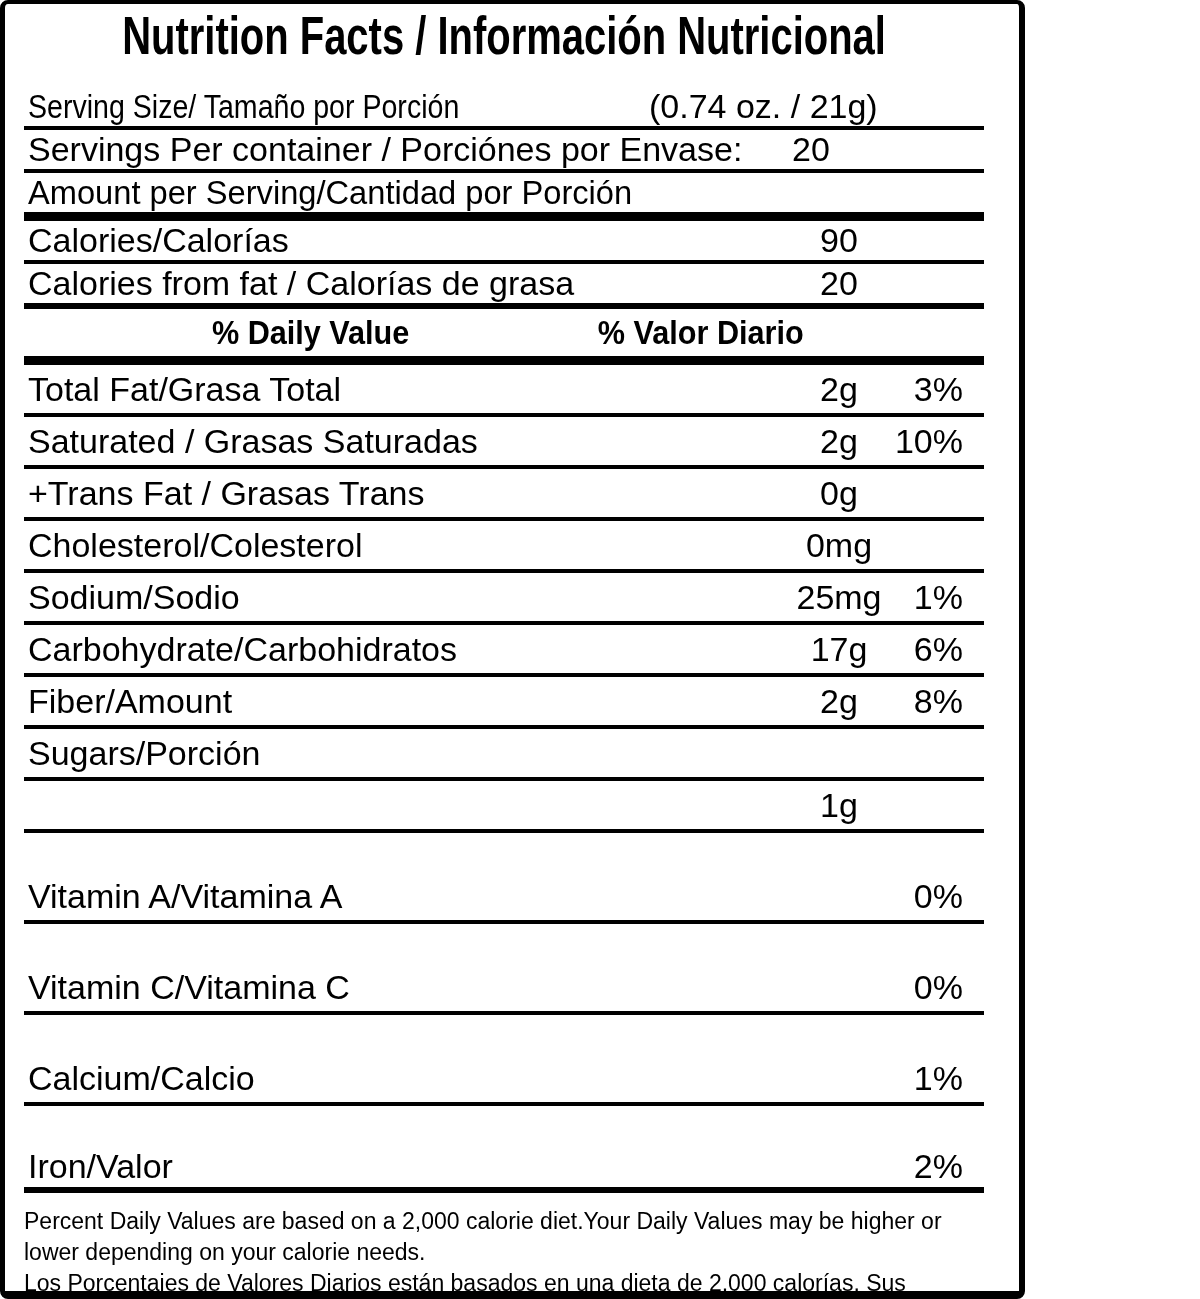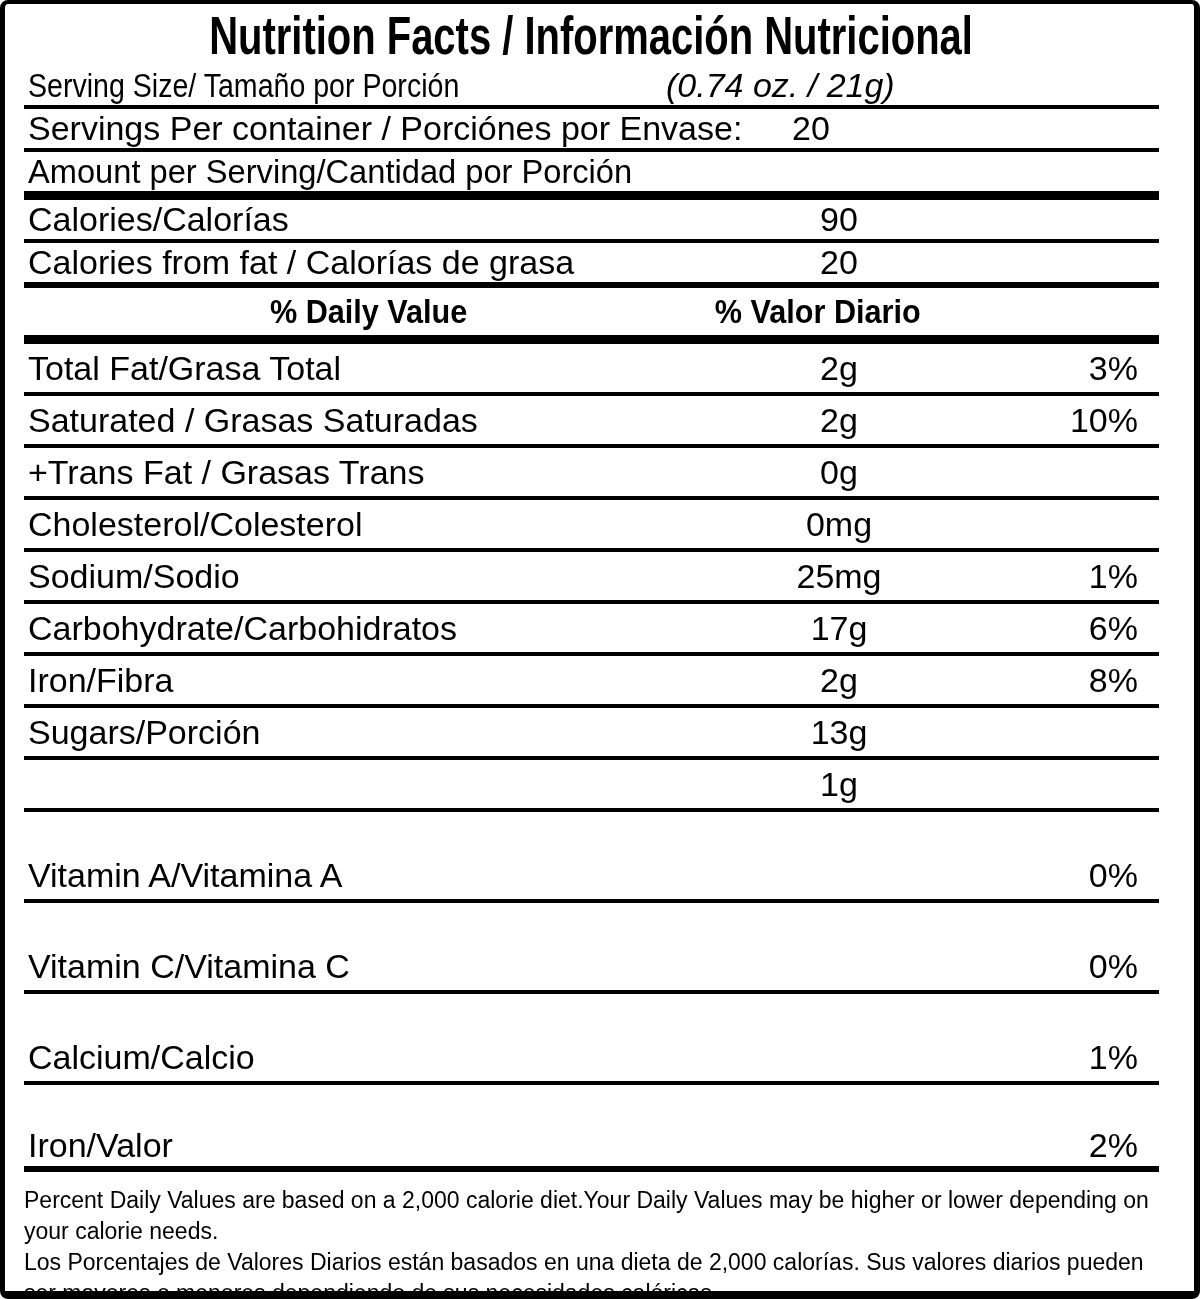--- a/index.html
+++ b/index.html
@@ -1,37 +1,37 @@
 <!DOCTYPE html>
 <html><head>
 <meta charset="utf-8">
 <style>
   html,body{margin:0;padding:0;background:#fff;}
   body{width:1200px;height:1299px;font-family:"Liberation Sans","DejaVu Sans",sans-serif;color:#000;}
-  .label{box-sizing:border-box;width:1200px;height:1299px;background:#fff;
+  .label{box-sizing:border-box;width:1025px;height:1299px;background:#fff;
          border:solid #000;border-width:4px 6px 8px 5px;border-radius:8px;
          padding:0 35px 0 19px;display:flex;flex-direction:column;}
   .title{height:74px;display:flex;align-items:center;justify-content:center;
          font-weight:bold;font-size:54px;white-space:nowrap;}
   .title .sx{display:inline-block;transform:scaleX(0.74);}
   .bar{background:#000;width:100%;}
   .bar.thick{height:12px;}
   .row{position:relative;display:flex;align-items:center;border-bottom:4px solid #000;
        font-size:34px;white-space:nowrap;}
   .row .lbl{padding-left:4px;}
   .cond85{display:inline-block;transform:scaleX(0.84);transform-origin:0 50%;}
   .cond96{display:inline-block;transform:scaleX(0.96);transform-origin:0 50%;}
-  .r-serving{height:55px;}
+  .r-serving{height:55px;margin-top:21px;}
   .r-servings{height:50px;}
   .r-amount{height:45px;border-bottom-width:9px;font-weight:normal;}
   .r-cal1{height:43px;}
   .r-cal2{height:52px;border-bottom-width:6px;}
   .amt{position:absolute;left:675px;width:280px;text-align:center;}
   .pct{position:absolute;right:21px;text-align:right;}
-  .pos-serving-val{position:absolute;left:642px;font-style:italic;}
+  .pos-serving-val{position:absolute;left:625px;}
   .pos-servings-val{position:absolute;left:768px;}
   .dv-block{height:96px;border-bottom:9px solid #000;display:flex;
             justify-content:space-evenly;align-items:flex-end;padding:4px 14px 4px 0;
             box-sizing:border-box;font-weight:bold;font-size:34px;}
   .dv-block .sxr{display:inline-block;transform:scaleX(0.9);transform-origin:100% 50%;}
   .nrow{height:48px;}
   .vrow{height:48px;margin-top:39px;}
   .vrow.last{height:42px;border-bottom-width:6px;}
   .footer{flex:1;padding-top:13px;font-size:23px;line-height:31px;white-space:normal;}
   .footer p{margin:0;}
@@ -100,27 +100,26 @@
         <span class="lbl">Sodium/Sodio</span>
         <span class="amt">25mg</span>
         <span class="pct">1%</span>
       </div>
       <div class="row nrow">
         <span class="lbl">Carbohydrate/Carbohidratos</span>
         <span class="amt">17g</span>
         <span class="pct">6%</span>
       </div>
       <div class="row nrow">
-        <span class="lbl">Iron/Fibra</span>
+        <span class="lbl">Fiber/Amount</span>
         <span class="amt">2g</span>
         <span class="pct">8%</span>
       </div>
       <div class="row nrow">
         <span class="lbl">Sugars/Porción</span>
-        <span class="amt">13g</span>
         <span class="pct"></span>
       </div>
       <div class="row nrow">
         <span class="amt">1g</span>
         <span class="pct"></span>
       </div>
     </div>
   <div id="vitamin-rows">
       <div class="row vrow">
         <span class="lbl">Vitamin A/Vitamina A</span>

